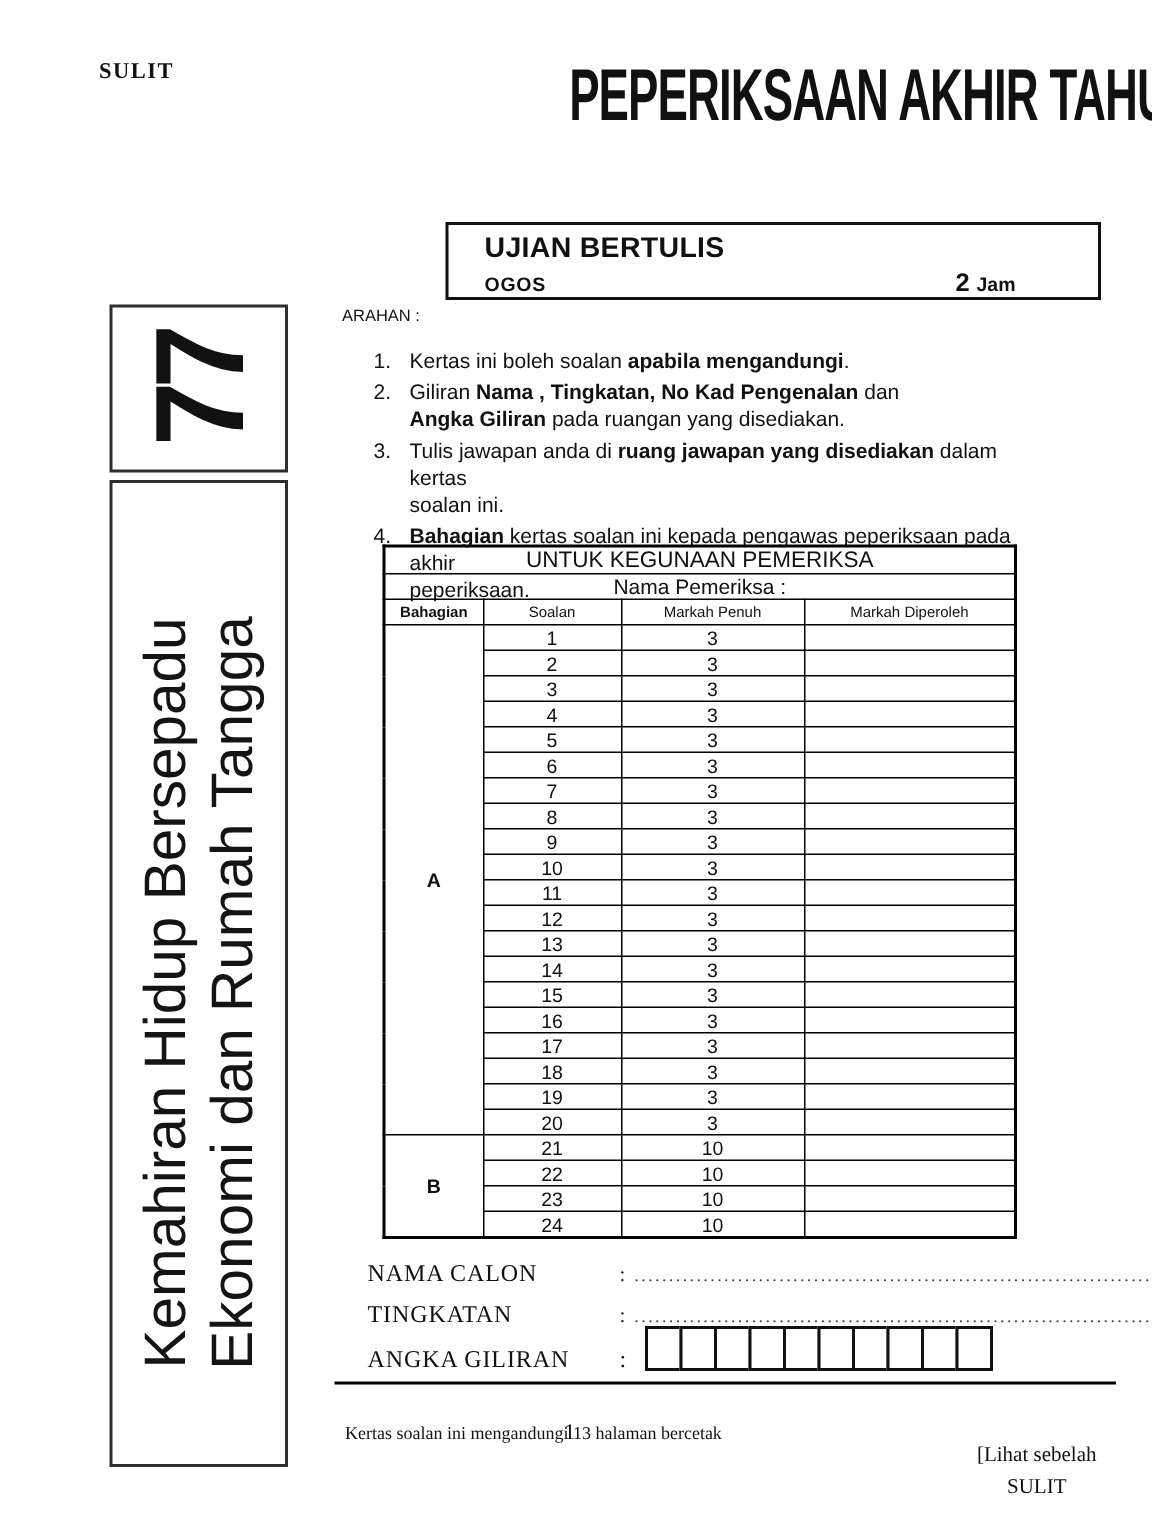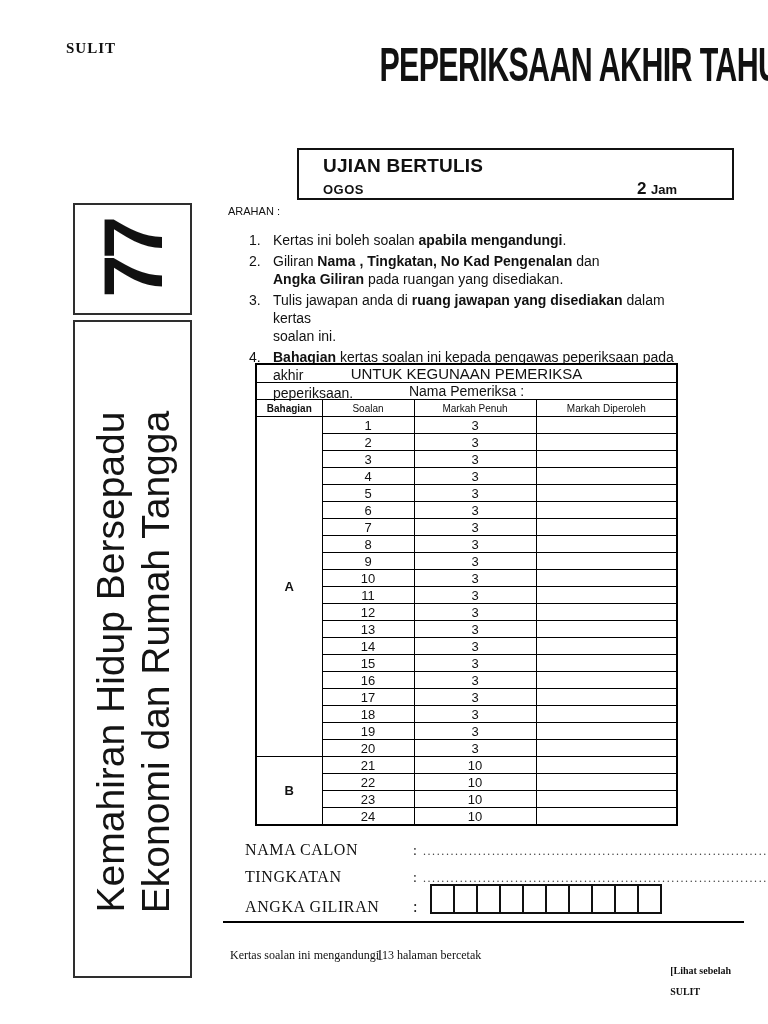--- a/index.html
+++ b/index.html
@@ -71,22 +71,22 @@
   .giliran-colon{left:413px;top:898px;font-family:"Liberation Serif",serif;font-size:16px;}
   .giliran-boxes{left:430px;top:884px;display:flex;}
   .gbox{width:21px;height:26px;border:2px solid #111;margin-left:-2px;background:#fff;}
   .gbox:first-child{margin-left:0;}
 
   
   .footer-rule{left:223px;top:921px;width:521px;border-top:2px solid #000;height:0;}
   .footer-note{left:230px;top:948px;width:480px;text-align:left;
     font-family:"Liberation Serif",serif;font-size:12px;}
   .page-number{left:376px;top:947px;font-family:"Liberation Serif",serif;font-size:15px;}
-  .footer-right{right:37px;top:960px;text-align:left;font-family:"Liberation Serif",serif;
-    font-weight:bold;font-size:10px;line-height:21px;}
+  .footer-right{right:37px;top:960px;text-align:center;font-family:"Liberation Serif",serif;
+    font-weight:normal;font-size:14px;line-height:21px;}
 </style>
 </head>
 <body>
 
 <div>
 
   <div class="abs sulit-top">SULIT</div>
 
   <div class="abs title-wrap">
     <div class="title-line">

